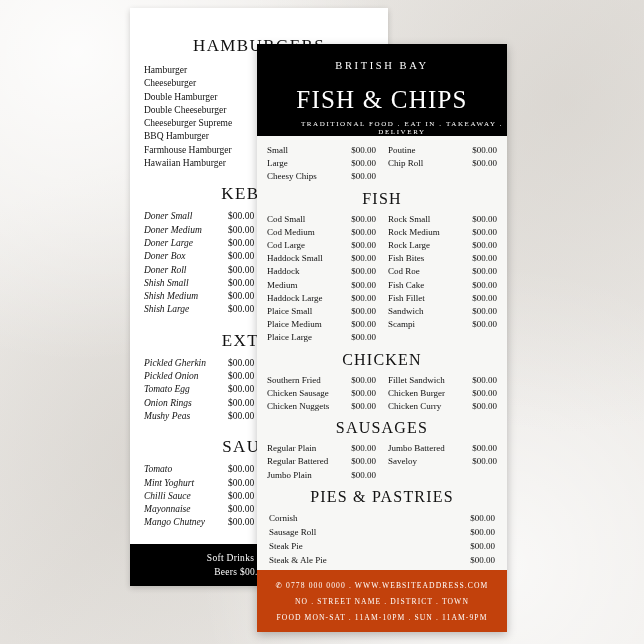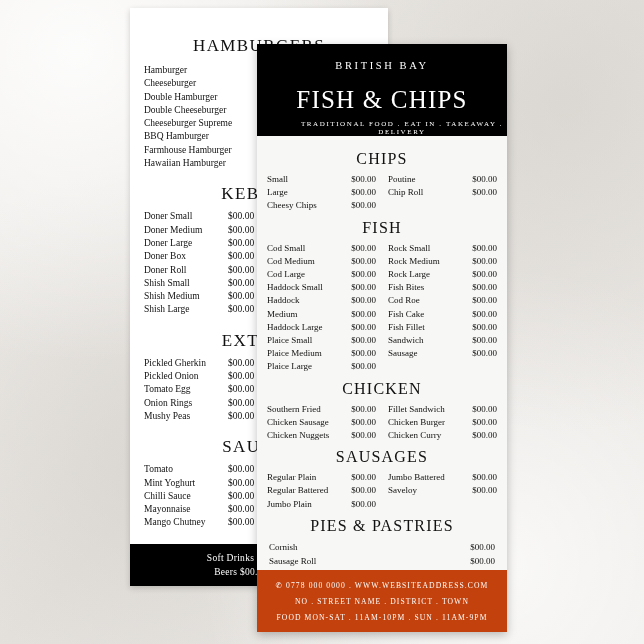--- a/index.html
+++ b/index.html
@@ -55,21 +55,21 @@
   }
   .back-list {
     padding-left: 14px;
     font-size: 9.5px;
     line-height: 13.3px;
     color: #111;
   }
   .back-row {
     display: flex;
   }
-  .back-row .nm { width: 84px; }
+  .back-row .nm { width: 84px; font-style: italic; }
   .back-row .pr { width: 60px; }
   .back-footer {
     position: absolute;
     left: 0;
     right: 0;
     bottom: 0;
     height: 42px;
     background: #000;
     color: #fff;
     font-size: 9.5px;
@@ -287,21 +287,20 @@
 <div class="card-front">
 
   <div class="front-header">
     <div class="fh-pre">BRITISH BAY</div>
     <div class="fh-main">FISH &amp; CHIPS</div>
     <div class="fh-sub">TRADITIONAL FOOD . EAT IN . TAKEAWAY . DELIVERY</div>
   </div>
 
   <div class="front-body">
 
-    <div class="sec-title">CHIPS</div>
     <div class="two-col">
       <div class="col">
         <div class="row">
             <span class="nm">Small</span>
             <span class="pr">$00.00</span>
           </div>
         <div class="row">
             <span class="nm">Large</span>
             <span class="pr">$00.00</span>
           </div>
@@ -393,21 +392,21 @@
           </div>
         <div class="row">
             <span class="nm">Fish Fillet</span>
             <span class="pr">$00.00</span>
           </div>
         <div class="row">
             <span class="nm">Sandwich</span>
             <span class="pr">$00.00</span>
           </div>
         <div class="row">
-            <span class="nm">Sausage</span>
+            <span class="nm">Scampi</span>
             <span class="pr">$00.00</span>
           </div>
       </div>
     </div>
 
     <div class="sec-title">CHICKEN</div>
     <div class="two-col">
       <div class="col">
         <div class="row">
             <span class="nm">Southern Fried</span>

